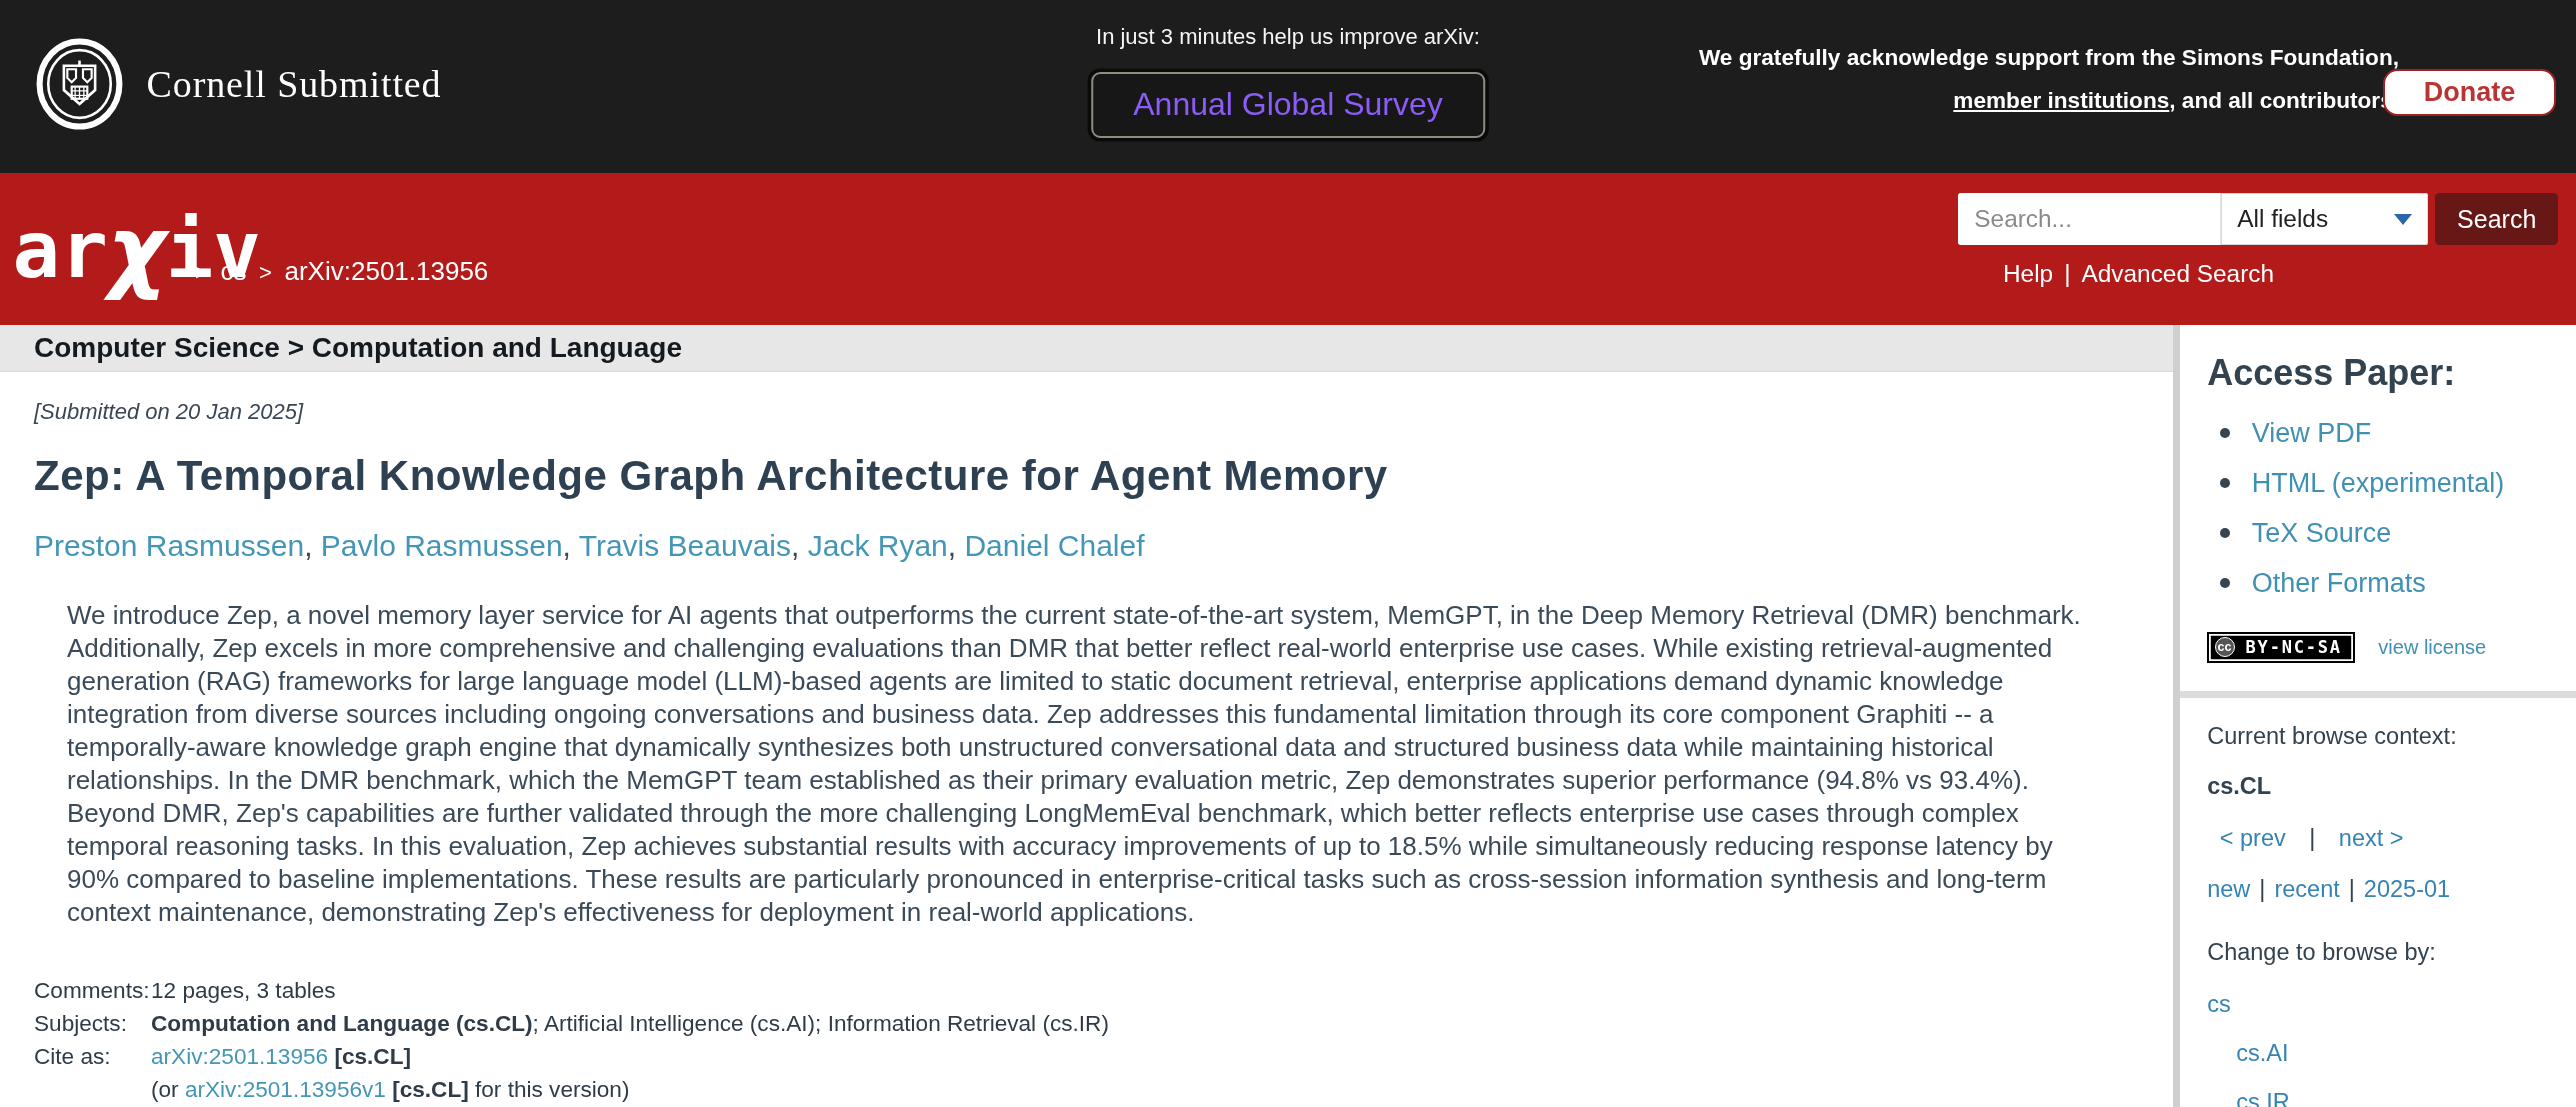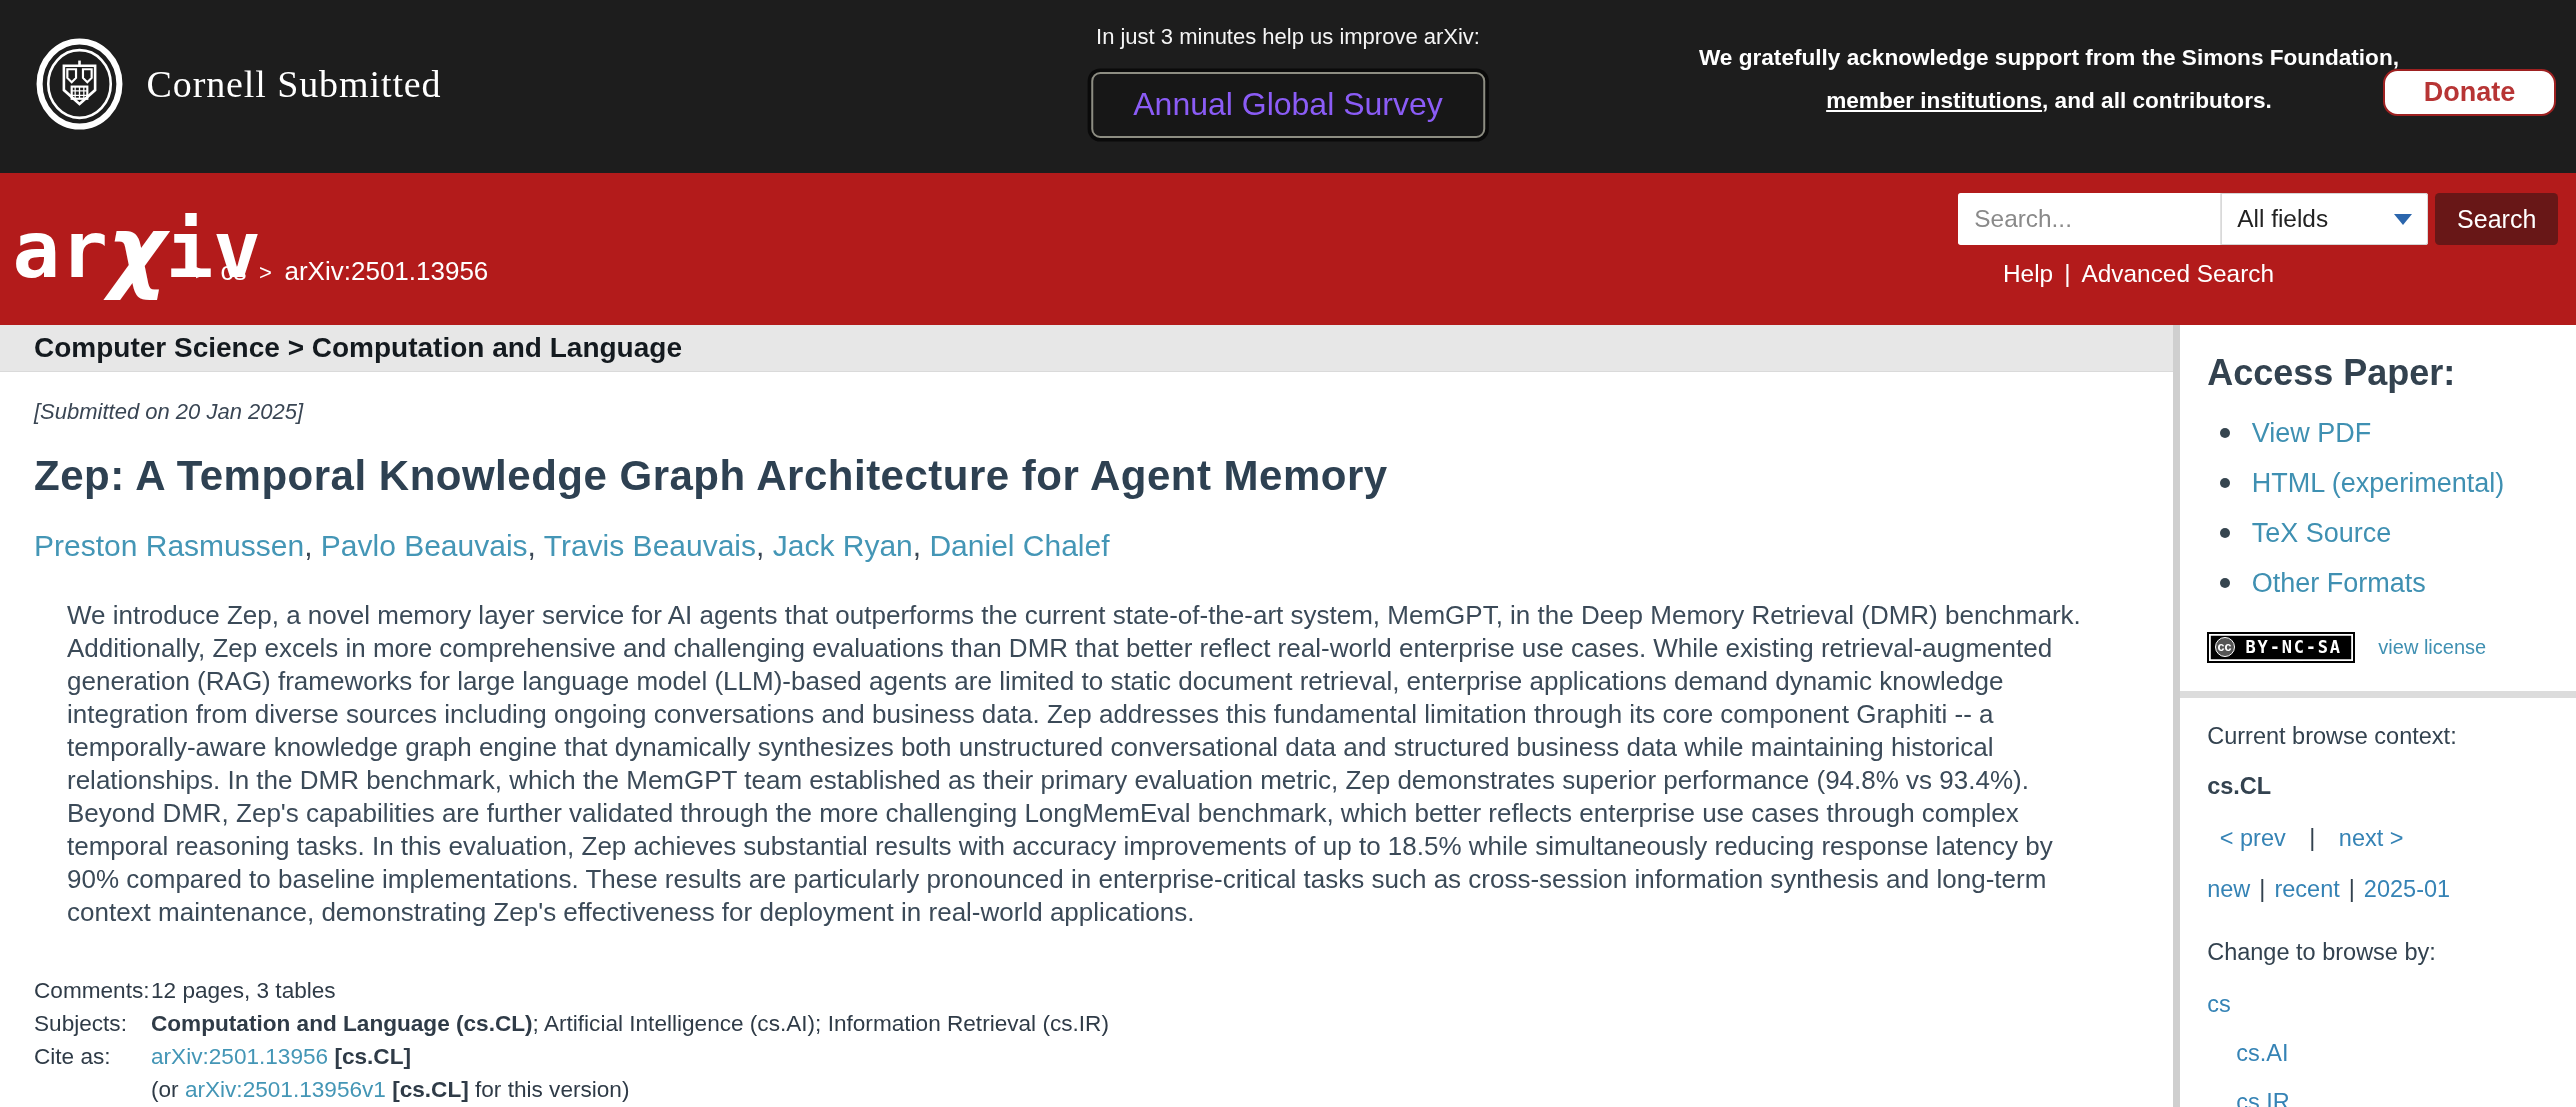--- a/index.html
+++ b/index.html
@@ -16,21 +16,21 @@
   .cornell { position: absolute; left: 36px; top: 38px; display: flex; align-items: center; gap: 23.5px; }
   .seal { width: 87px; height: 92px; }
   .cornell-name { color: #ffffff; font-family: "Liberation Serif", serif; font-size: 38px; letter-spacing: 0.9px; }
   .survey-wrap { position: absolute; left: 50%; transform: translateX(-50%); top: 23.5px; text-align: center; }
   .survey-prompt { color: #f5f5f5; font-size: 22px; }
   .survey-button {
     margin-top: 22px; display: inline-block; padding: 12.6px 40px;
     border: 2.7px solid #8d8d82; border-radius: 9px; background: #171717;
     color: #8b5cf6; font-size: 32px; box-shadow: 0 0 0 3.6px #0a0a0a; cursor: pointer;
   }
-  .support { position: absolute; right: 177px; top: 36px; text-align: center; color: #ffffff; font-size: 22.6px; font-weight: 600; line-height: 43px; }
+  .support { position: absolute; right: 177px; top: 36px; text-align: right; color: #ffffff; font-size: 22.6px; font-weight: 600; line-height: 43px; }
   .support a { color: #ffffff; text-decoration: underline; cursor: pointer; }
   .donate-button {
     position: absolute; right: 20px; top: 69px; width: 173px; height: 47px;
     background: #ffffff; border: 2.7px solid #9e2121; border-radius: 14.5px;
     color: #b73535; font-size: 27px; font-weight: 600;
     display: flex; align-items: center; justify-content: center; cursor: pointer;
   }
 
   
   .red-bar { position: relative; height: 152px; background: #b31b1b; }
@@ -173,21 +173,21 @@
   <div class="content-row">
 
     <div class="main-col">
       <div class="category-bar">Computer Science &gt; Computation and Language</div>
 
       <div class="article">
         <div class="submitted">[Submitted on 20 Jan 2025]</div>
         <h1 class="paper-title">Zep: A Temporal Knowledge Graph Architecture for Agent Memory</h1>
 
         <div class="authors">
-          <a>Preston Rasmussen</a><span>, </span><a>Pavlo Beauvais</a><span>, </span><a>Travis Beauvais</a><span>, </span><a>Jack Ryan</a><span>, </span><a>Daniel Chalef</a>
+          <a>Preston Rasmussen</a><span>, </span><a>Pavlo Rasmussen</a><span>, </span><a>Travis Beauvais</a><span>, </span><a>Jack Ryan</a><span>, </span><a>Daniel Chalef</a>
         </div>
 
         <p class="abstract">We introduce Zep, a novel memory layer service for AI agents that outperforms the current state-of-the-art system, MemGPT, in the Deep Memory Retrieval (DMR) benchmark. Additionally, Zep excels in more comprehensive and challenging evaluations than DMR that better reflect real-world enterprise use cases. While existing retrieval-augmented generation (RAG) frameworks for large language model (LLM)-based agents are limited to static document retrieval, enterprise applications demand dynamic knowledge integration from diverse sources including ongoing conversations and business data. Zep addresses this fundamental limitation through its core component Graphiti -- a temporally-aware knowledge graph engine that dynamically synthesizes both unstructured conversational data and structured business data while maintaining historical relationships. In the DMR benchmark, which the MemGPT team established as their primary evaluation metric, Zep demonstrates superior performance (94.8% vs 93.4%). Beyond DMR, Zep's capabilities are further validated through the more challenging LongMemEval benchmark, which better reflects enterprise use cases through complex temporal reasoning tasks. In this evaluation, Zep achieves substantial results with accuracy improvements of up to 18.5% while simultaneously reducing response latency by 90% compared to baseline implementations. These results are particularly pronounced in enterprise-critical tasks such as cross-session information synthesis and long-term context maintenance, demonstrating Zep's effectiveness for deployment in real-world applications.</p>
 
         <div class="meta">
           <div class="meta-row">
             <span class="meta-label">Comments:</span>
             <span>12 pages, 3 tables</span>
           </div>
           <div class="meta-row">

